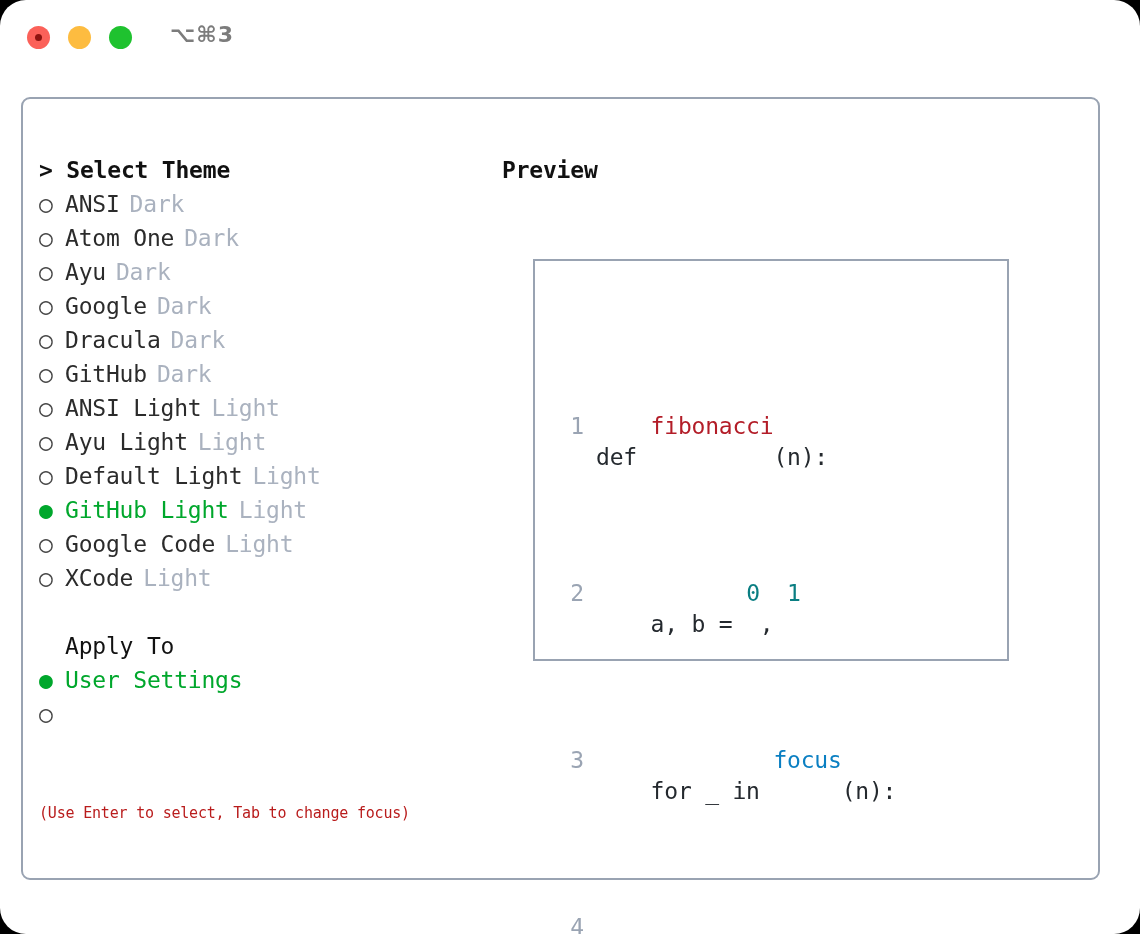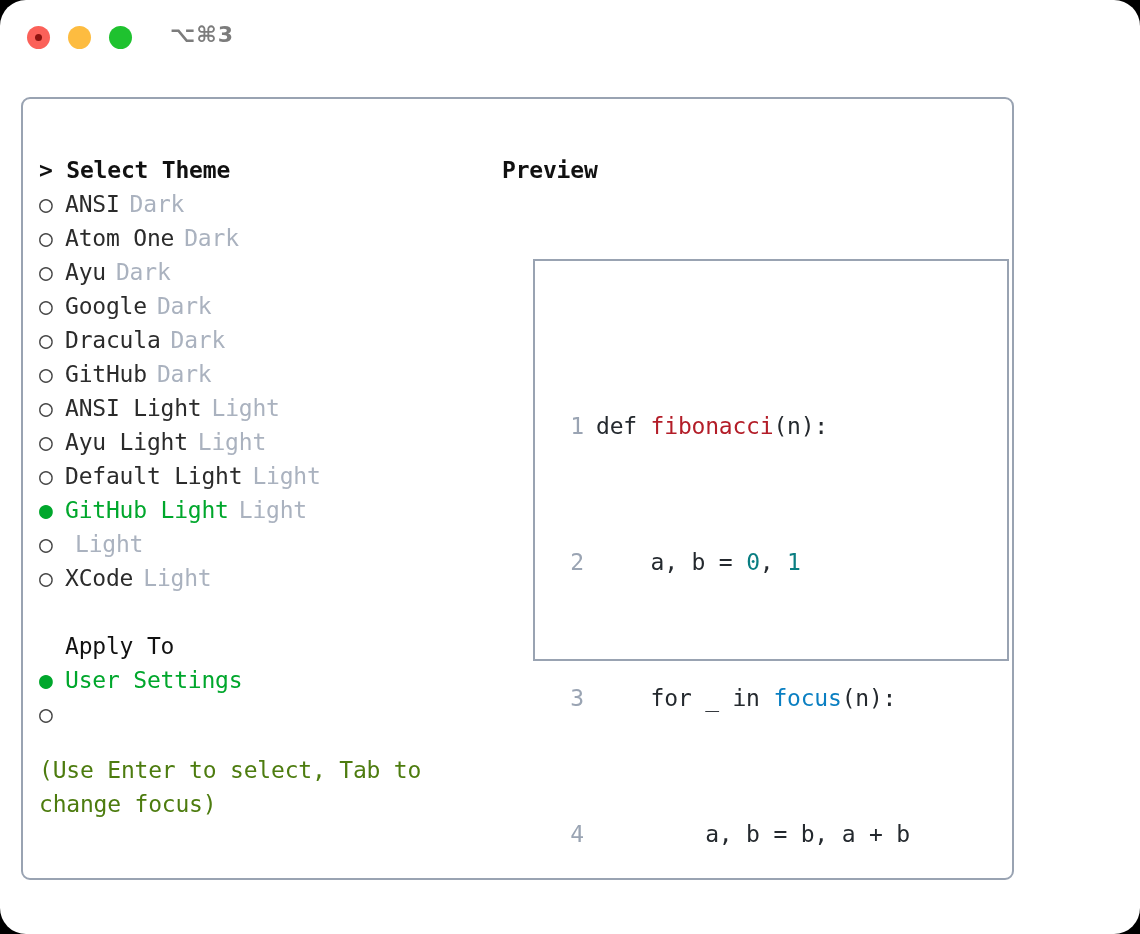--- a/index.html
+++ b/index.html
@@ -64,21 +64,21 @@
     font-weight: 700;
     color: #7c7c7c;
     letter-spacing: 1px;
     font-family: "DejaVu Sans", "Liberation Sans", sans-serif;
   }
 
   
   .panel {
     position: absolute;
     left: 21px; top: 97px;
-    width: 993px;
+    width: 1079px;
     height: 783px;
     border: 2px solid #99a3b2;
     border-radius: 9px;
     box-sizing: border-box;
     background: #ffffff;
   }
 
   .columns {
     position: absolute;
     left: 0; top: 0;
@@ -134,25 +134,26 @@
   .opt-variant {
     color: #aab2bf;
     margin-left: 10px;
     text-align: right;
   }
 
   .spacer-lg { height: 34px; }
   .spacer-sm { height: 22px; }
 
   .hint {
-    font-size: 23px;
+    font-size: 15px;
     line-height: 34px;
-    color: #4d7c0f;
+    color: #b91c1c;
     letter-spacing: -0.2px;
     width: 405px;
+    margin-top: 43px;
   }
 
   
   .preview-box {
     position: absolute;
     left: 31px;
     top: 106px;
     width: 476px;
     height: 402px;
     border: 2px solid #99a3b2;
@@ -170,21 +171,21 @@
   }
   .code-line { display: flex; }
   .lineno {
     display: inline-block;
     width: 30px;
     text-align: right;
     color: #9aa4b3;
     flex: none;
     margin-right: 12px;
   }
-  .tok-plain { color: #24292e; }
+  .tok-plain { color: #24292e; margin-top: 31px; }
   .tok-fn    { color: #b31d28; }
   .tok-num   { color: #0a7e82; }
   .tok-call  { color: #0a7fc2; }
 </style>
 </head>
 <body>
 
 <div class="window">
 
   <div class="titlebar">
@@ -249,20 +250,21 @@
             <span class="opt-label">Default Light</span>
             <span class="opt-variant">Light</span>
           </div>
           <div class="option selected">
             <span class="bullet">●</span>
             <span class="opt-label">GitHub Light</span>
             <span class="opt-variant">Light</span>
           </div>
           <div class="option">
             <span class="bullet">○</span>
+            <span class="opt-label">Google Code</span>
             <span class="opt-variant">Light</span>
           </div>
           <div class="option">
             <span class="bullet">○</span>
             <span class="opt-label">XCode</span>
             <span class="opt-variant">Light</span>
           </div>
         </div>
 
         <div class="spacer-lg"></div>

